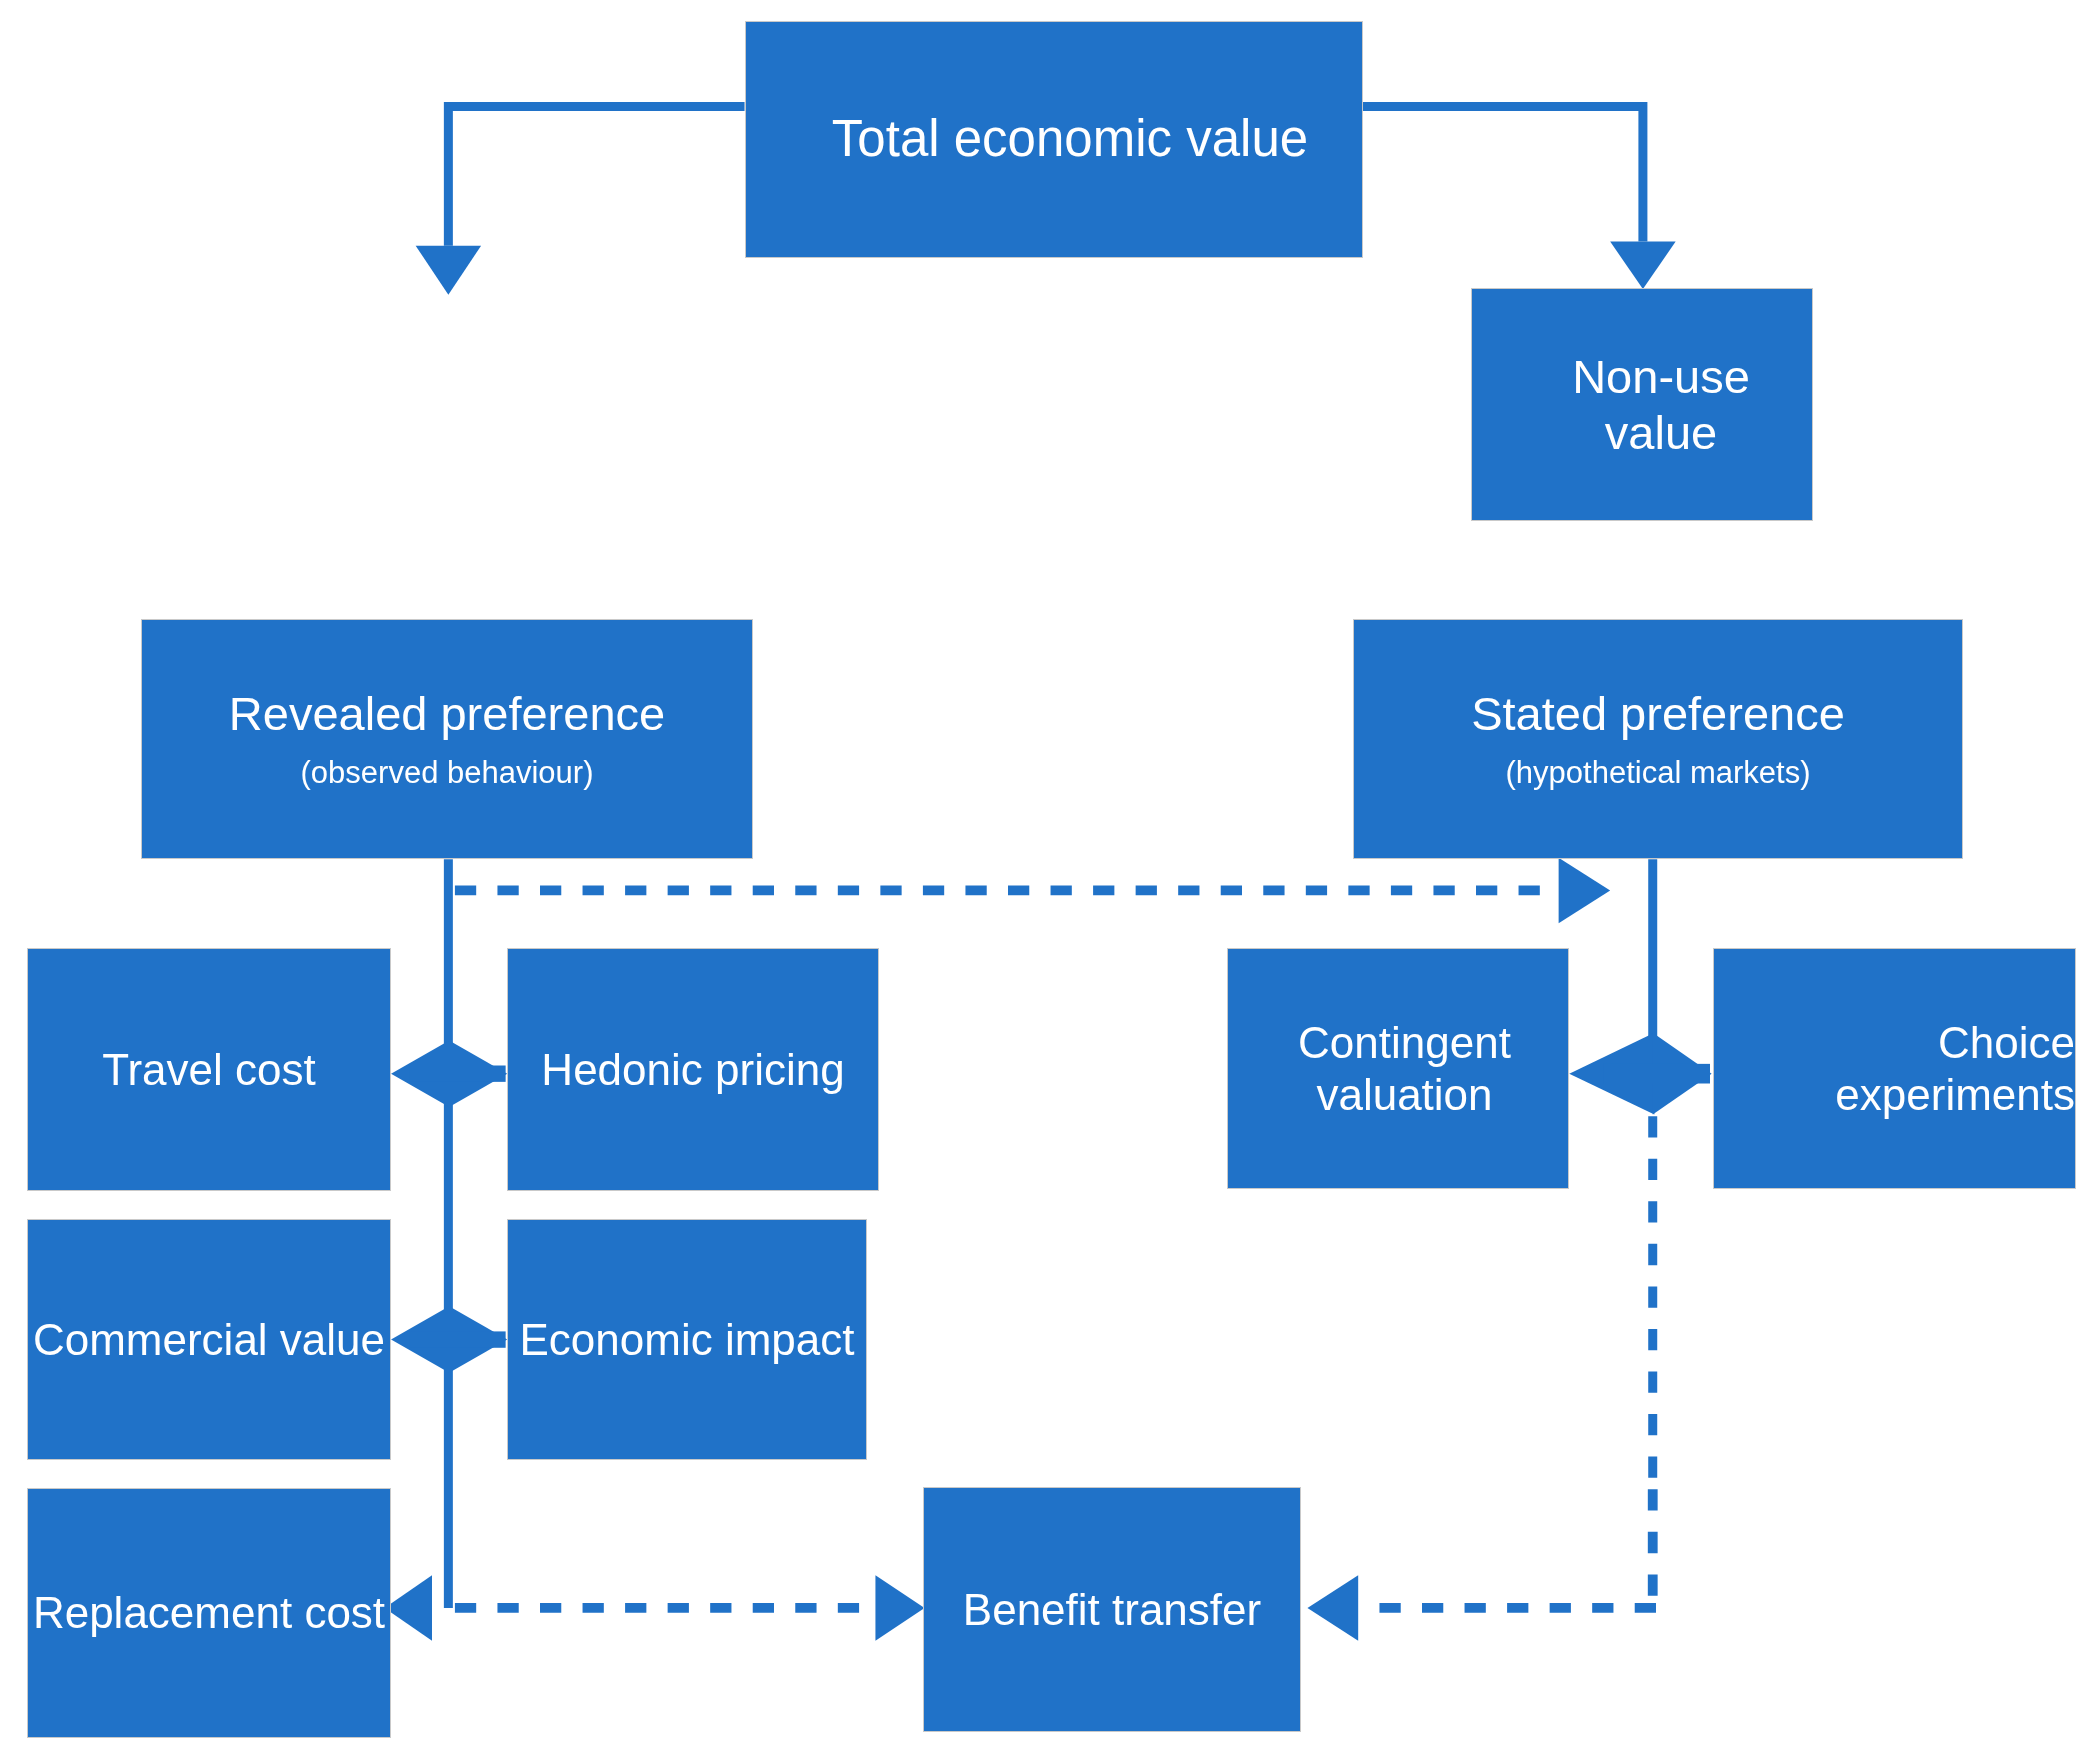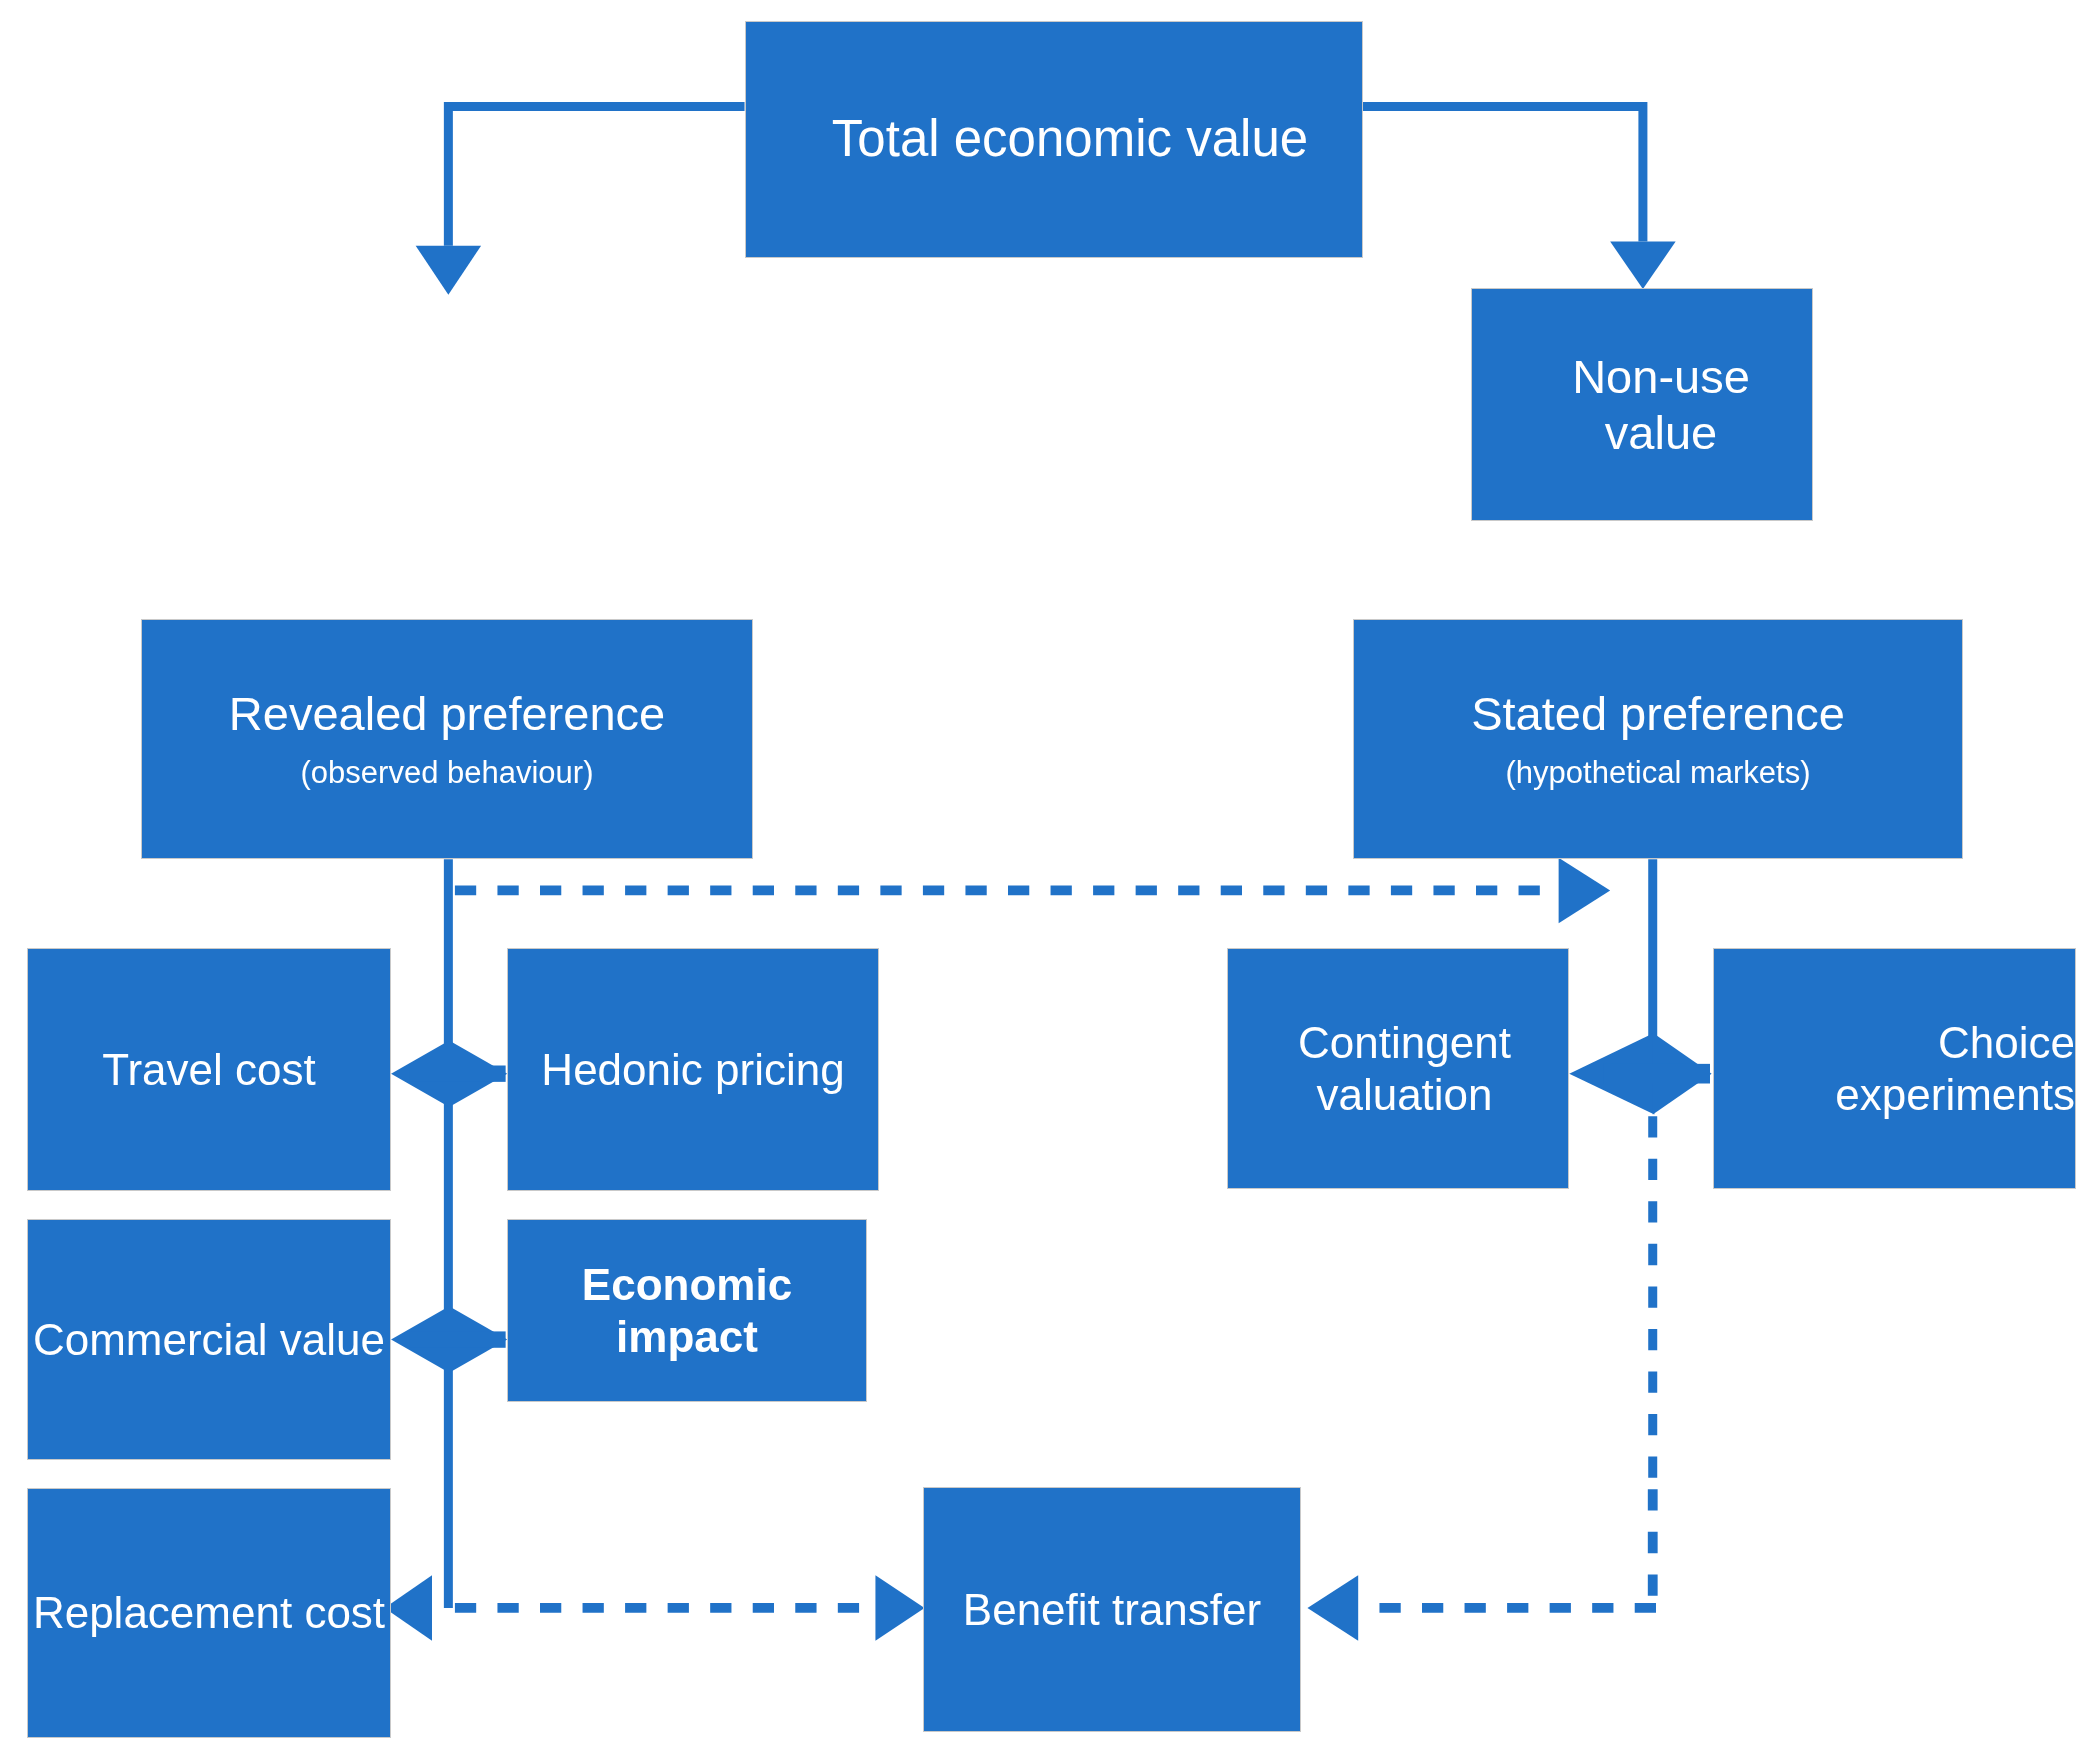--- a/index.html
+++ b/index.html
@@ -127,21 +127,21 @@
   </div>
 
   <div class="node" style="left:507px; top:948px; width:372px; height:243px;">
     <span class="main t-md">Hedonic pricing</span>
   </div>
 
   <div class="node" style="left:27px; top:1219px; width:364px; height:241px;">
     <span class="main t-md">Commercial value</span>
   </div>
 
-  <div class="node" style="left:507px; top:1219px; width:360px; height:183px;font-weight:bold;">
+  <div class="node" style="left:507px; top:1219px; width:360px; height:241px;">
     <span class="main t-md">Economic impact</span>
   </div>
 
   <div class="node" style="left:27px; top:1488px; width:364px; height:250px;">
     <span class="main t-md">Replacement cost</span>
   </div>
 
   <div class="node" style="left:1227px; top:948px; width:342px; height:241px;padding-left:13px;">
     <span class="main t-md">Contingent valuation</span>
   </div>

